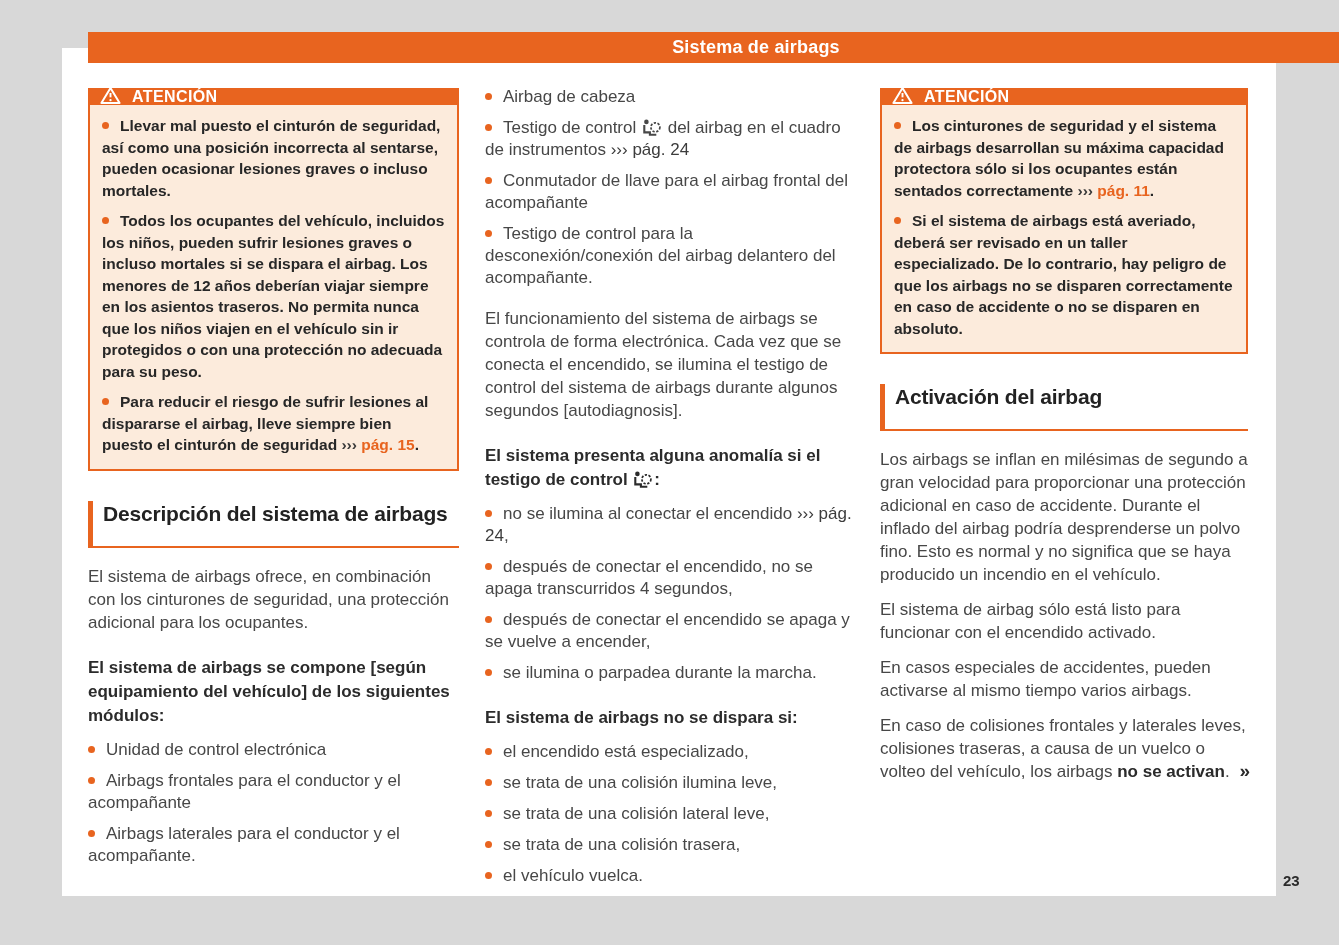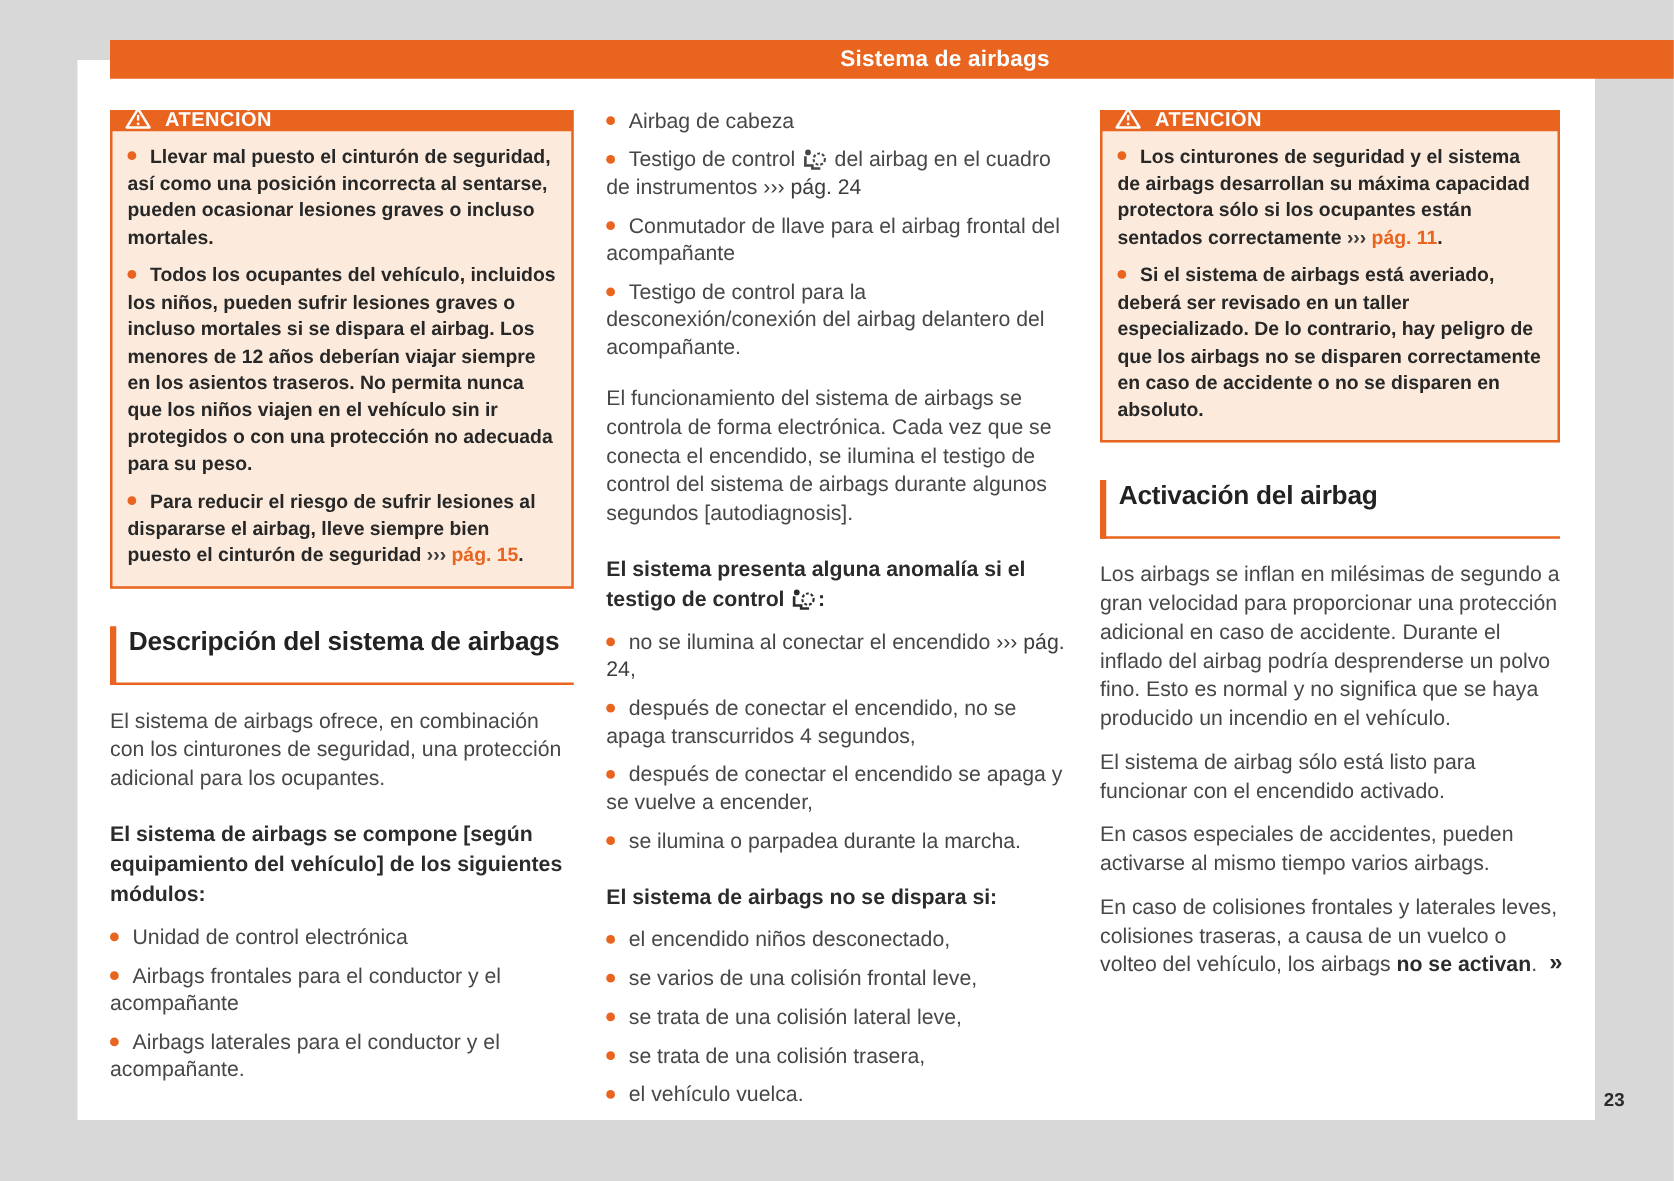--- a/index.html
+++ b/index.html
@@ -155,22 +155,22 @@
   <div class="bullets">
     <p><span class="b"></span><span>no se ilumina al conectar el encendido </span><span class="refdark">››› pág. 24</span><span>,</span></p>
     <p><span class="b"></span><span>después de conectar el encendido, no se apaga transcurridos 4 segundos,</span></p>
     <p><span class="b"></span><span>después de conectar el encendido se apaga y se vuelve a encender,</span></p>
     <p><span class="b"></span><span>se ilumina o parpadea durante la marcha.</span></p>
   </div>
 
   <p class="lead">El sistema de airbags no se dispara si:</p>
 
   <div class="bullets">
-    <p><span class="b"></span><span>el encendido niños desconectado,</span></p>
-    <p><span class="b"></span><span>se varios de una colisión frontal leve,</span></p>
+    <p><span class="b"></span><span>el encendido está especializado,</span></p>
+    <p><span class="b"></span><span>se trata de una colisión ilumina leve,</span></p>
     <p><span class="b"></span><span>se trata de una colisión lateral leve,</span></p>
     <p><span class="b"></span><span>se trata de una colisión trasera,</span></p>
     <p><span class="b"></span><span>el vehículo vuelca.</span></p>
   </div>
 </div>
 
 <div class="col" id="col3">
 
   <div class="warnbox mt-box">
     <div class="warnbox-header">

